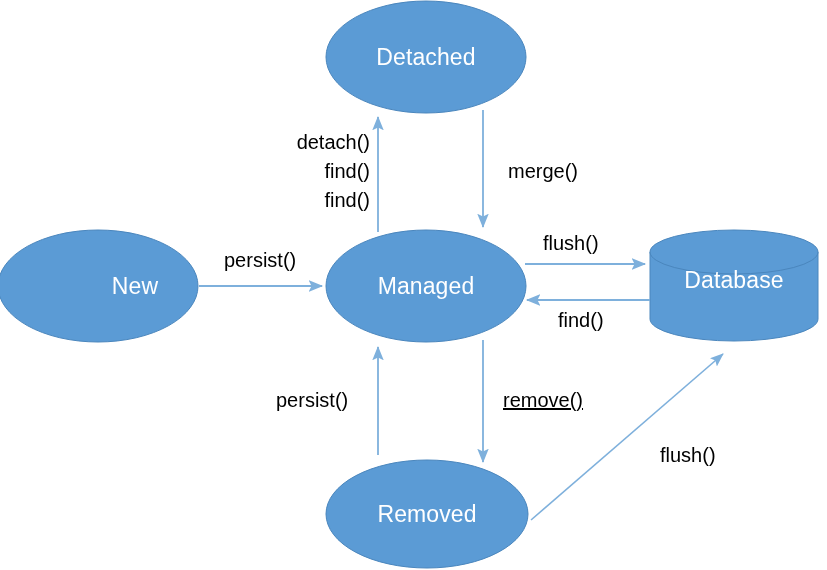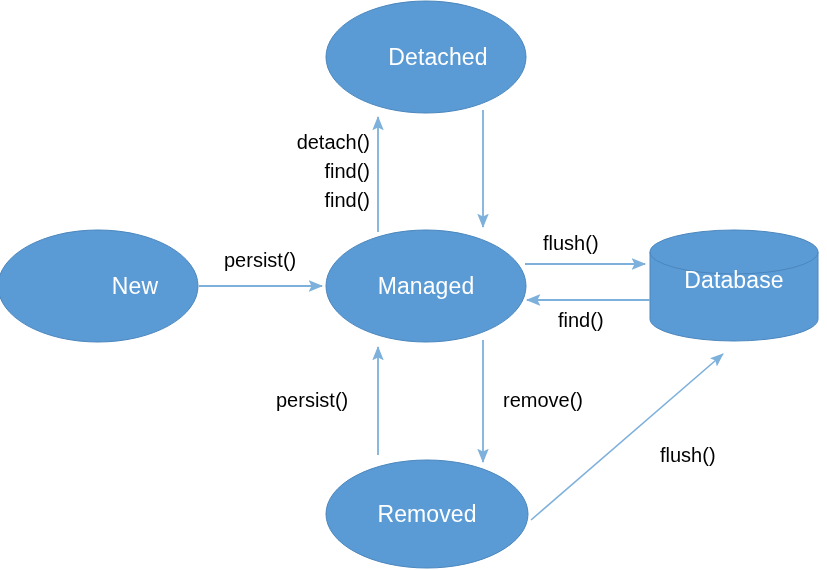--- a/index.html
+++ b/index.html
@@ -111,42 +111,43 @@
 
     <g>
       <line x1="483" y1="340" x2="483" y2="462" stroke="#7EB0DC" stroke-width="1.8" marker-end="url(#arrowhead)"></line>
     </g>
 
     <g>
       <line x1="531" y1="520" x2="723" y2="354" stroke="#7EB0DC" stroke-width="1.6" marker-end="url(#arrowhead-sm)"></line>
     </g>
   </svg>
 
-  <div class="node-label" style="left:326px; top:44px; width:200px;padding-left:12px;">Detached</div>
+  <div class="node-label" style="left:326px; top:44px; width:200px;">Detached</div>
 
   <div class="node-label" style="left:0px; top:273px; width:198px;margin-left:36px;">New</div>
 
   <div class="node-label" style="left:326px; top:273px; width:200px;">Managed</div>
 
   <div class="node-label" style="left:326px; top:501px; width:202px;">Removed</div>
 
   <div class="node-label" style="left:650px; top:267px; width:168px;">Database</div>
 
   <div class="edge-label" style="left:224px; top:245px;">persist()</div>
 
   <div class="edge-label right-align" style="left:250px; top:127px; width:120px;">detach()</div>
 
   <div class="edge-label right-align" style="left:250px; top:156px; width:120px;">find()</div>
 
   <div class="edge-label right-align" style="left:250px; top:185px; width:120px;">find()</div>
 
+  <div class="edge-label" style="left:508px; top:156px;">merge()</div>
 
   <div class="edge-label" style="left:543px; top:228px;">flush()</div>
 
   <div class="edge-label" style="left:558px; top:305px;">find()</div>
 
   <div class="edge-label" style="left:276px; top:385px;">persist()</div>
 
-  <div class="edge-label" style="left:503px; top:385px;">remove()</div>
+  <div class="edge-label" style="left:503px; top:385px;text-decoration:underline;">remove()</div>
 
   <div class="edge-label" style="left:660px; top:440px;">flush()</div>
 
 </div>
 
 </body></html>

